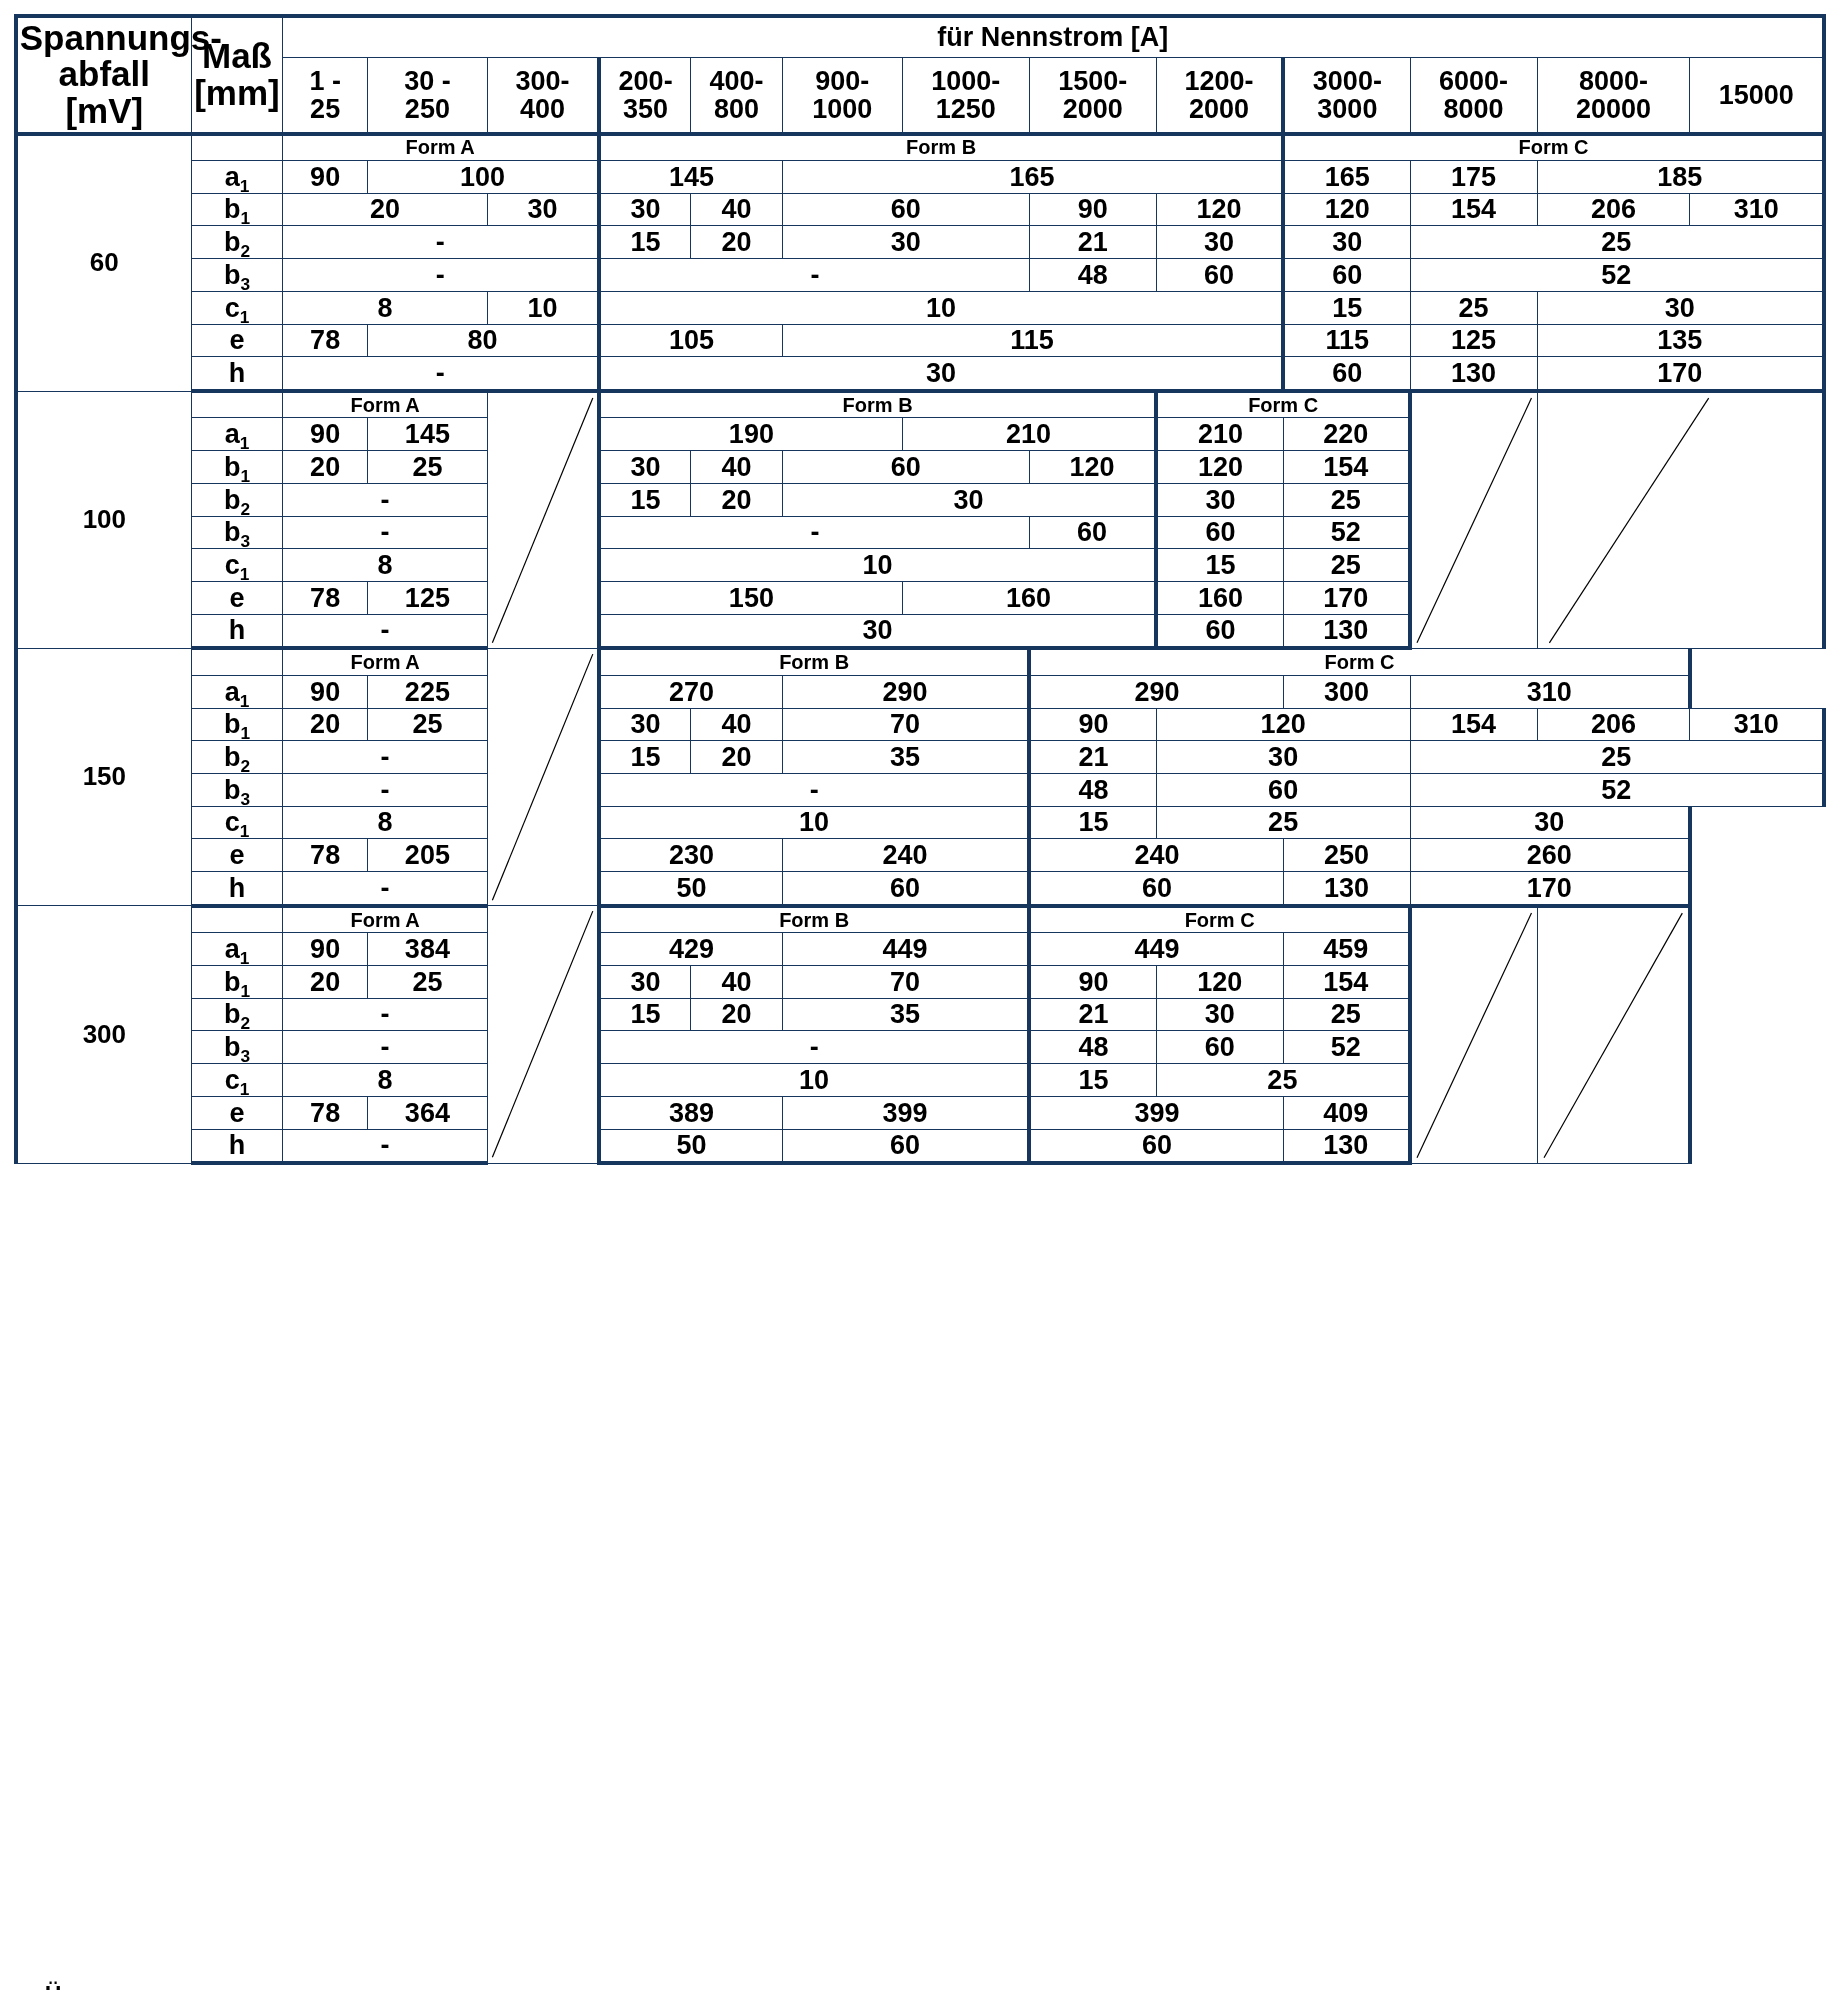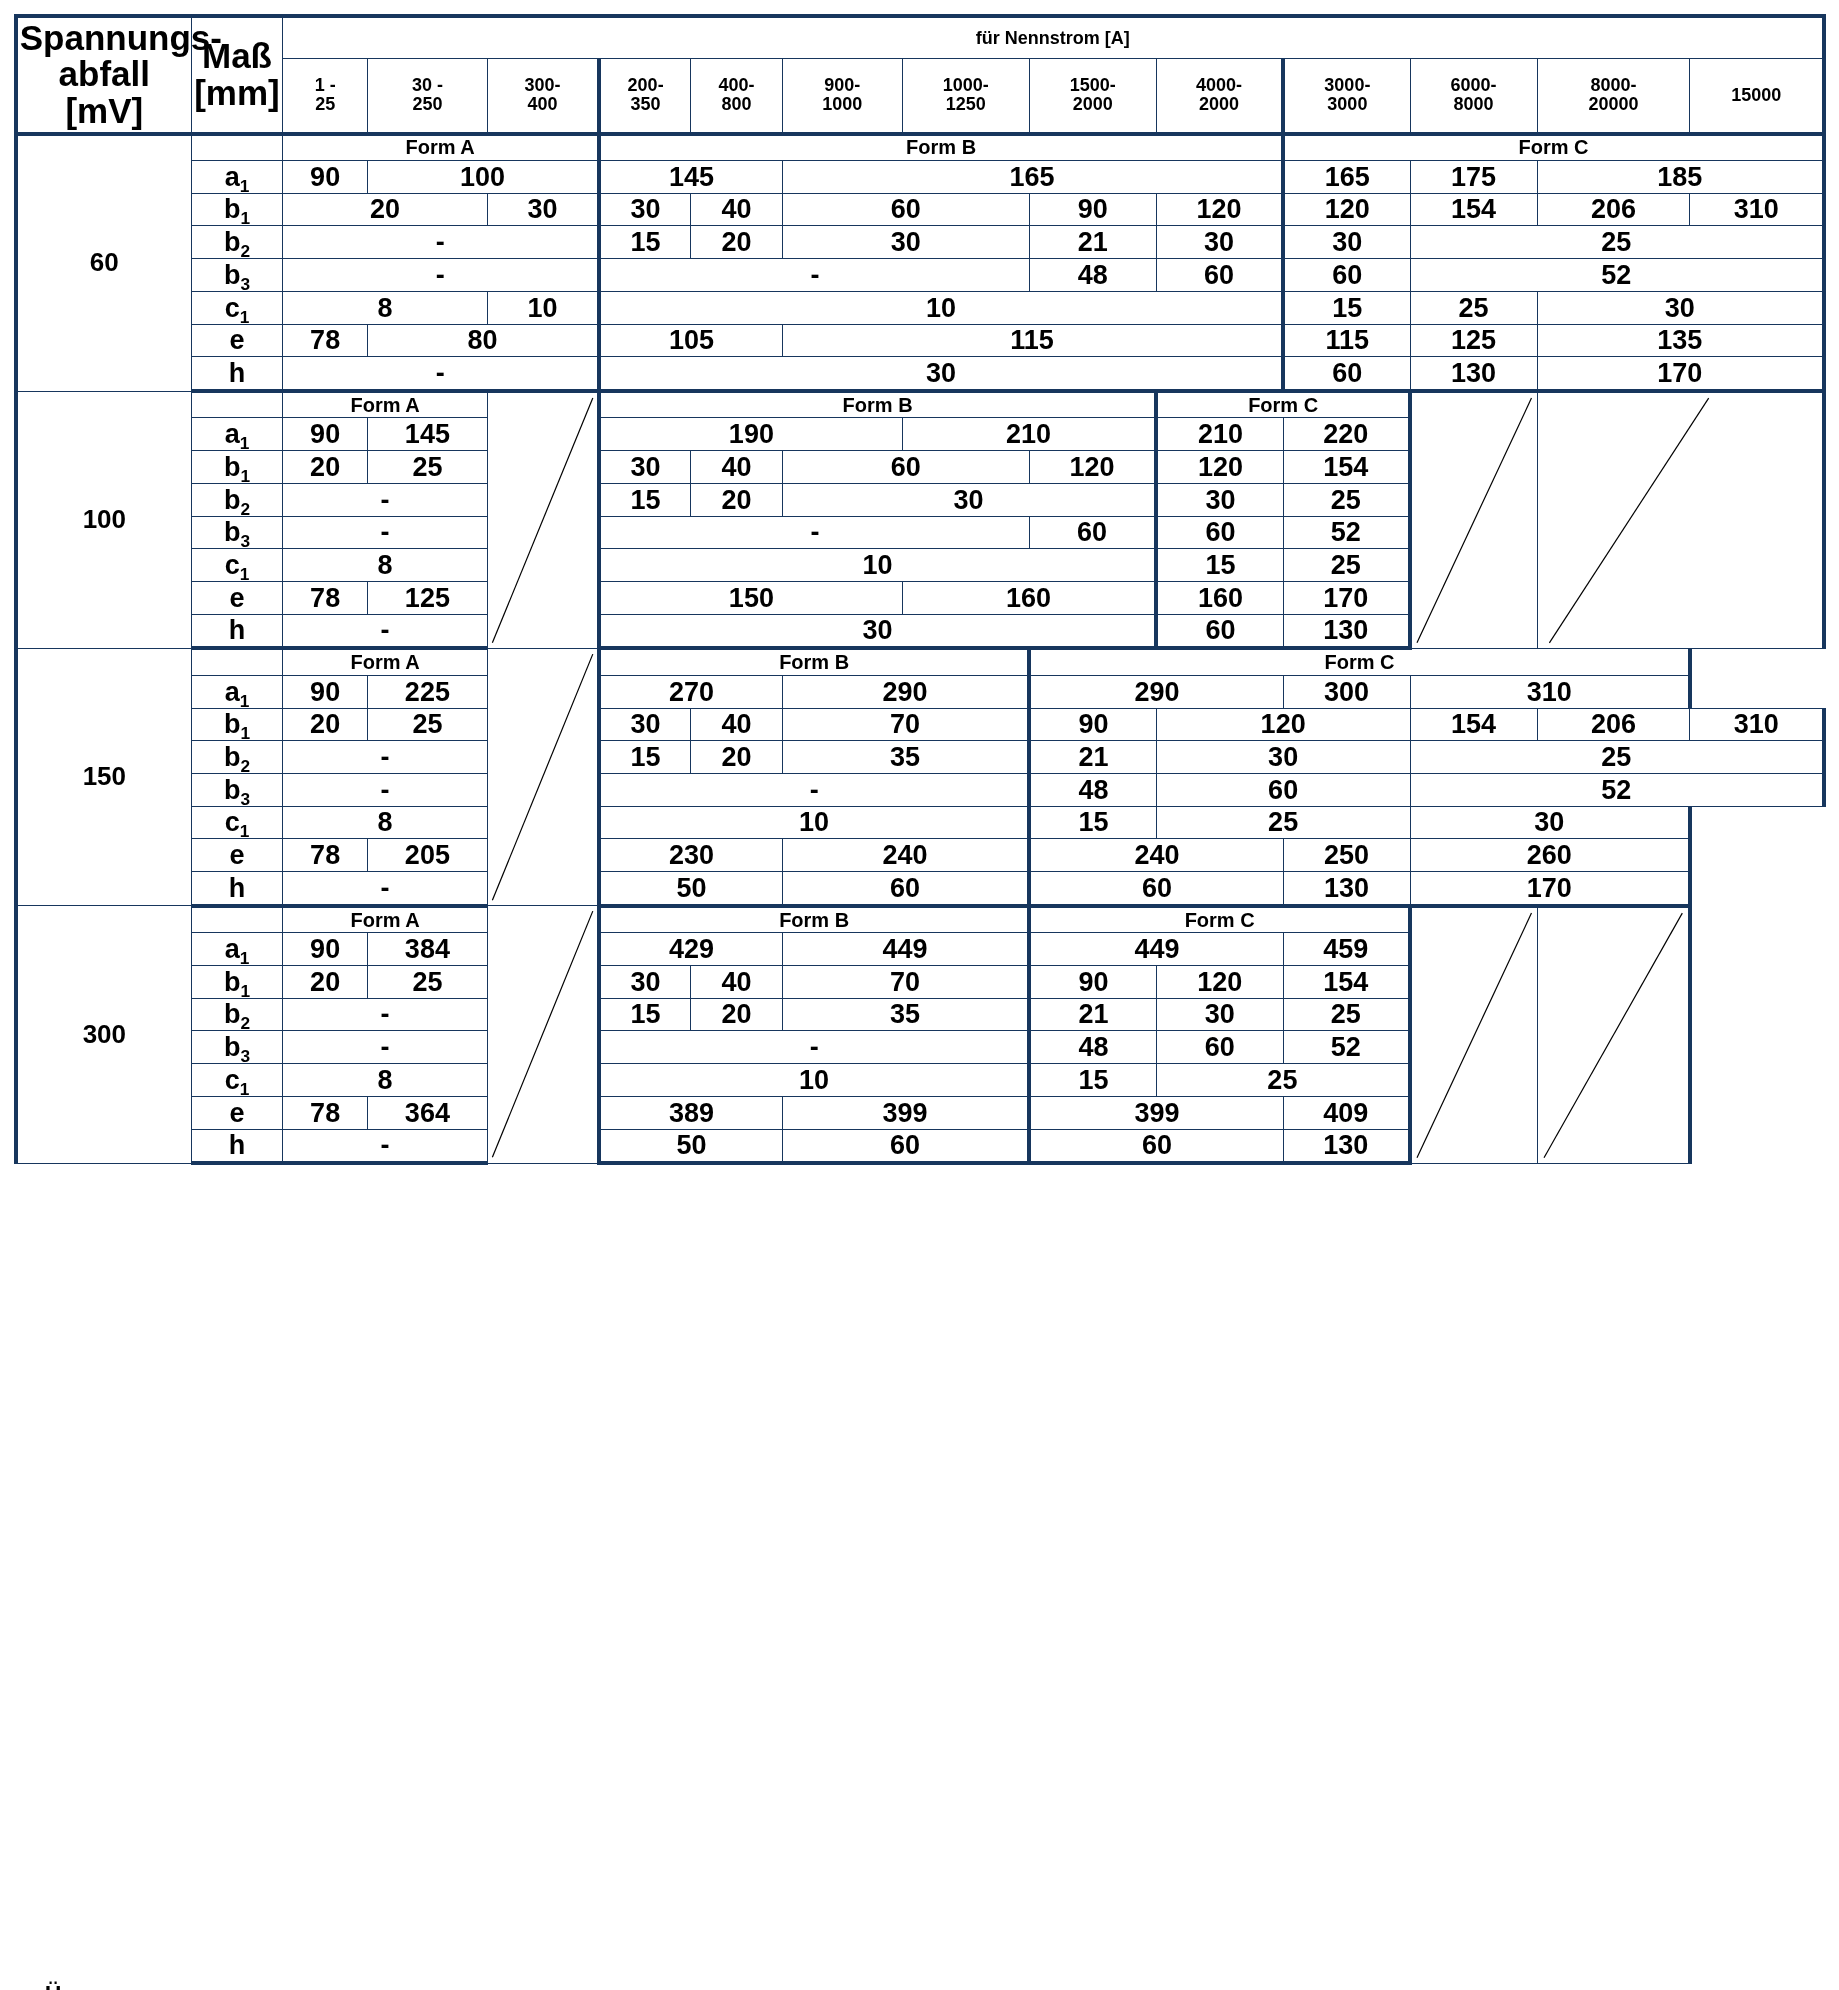--- a/index.html
+++ b/index.html
@@ -35,21 +35,21 @@
     font-weight: bold;
     color: #000;
     background: #fff;
   }
   
   .tb-thick-top { border-top: 4.3px solid #17365d !important; }
   .tb-thick-bottom { border-bottom: 4.3px solid #17365d !important; }
   .tb-thick-left { border-left: 4.3px solid #17365d !important; }
   .tb-thick-right { border-right: 4.3px solid #17365d !important; }
 
-  .hdr-cell { font-size: 18px; }
+  .hdr-cell { font-size: 27px; }
   .hdr-corner { font-size: 35px; line-height: 1.12; }
   .form-cell { font-size: 20px; }
   .dim-cell { font-size: 27px; margin-left: 16px; }
   .dim-cell sub { font-size: 17.3px; vertical-align: baseline; position: relative; top: 6px; }
   .val { font-size: 27px; }
 
   
   .diag {
     position: relative;
     padding: 0;
@@ -109,21 +109,21 @@
   </tr>
   <tr>
     <td class="hdr-cell"><span>1 -</span><br><span>25</span></td>
     <td class="hdr-cell"><span>30 -</span><br><span>250</span></td>
     <td class="hdr-cell tb-thick-right"><span>300-</span><br><span>400</span></td>
     <td class="hdr-cell"><span>200-</span><br><span>350</span></td>
     <td class="hdr-cell"><span>400-</span><br><span>800</span></td>
     <td class="hdr-cell"><span>900-</span><br><span>1000</span></td>
     <td class="hdr-cell"><span>1000-</span><br><span>1250</span></td>
     <td class="hdr-cell"><span>1500-</span><br><span>2000</span></td>
-    <td class="hdr-cell tb-thick-right"><span>4000-</span><br><span>2000</span></td>
+    <td class="hdr-cell tb-thick-right"><span>1200-</span><br><span>2000</span></td>
     <td class="hdr-cell"><span>3000-</span><br><span>3000</span></td>
     <td class="hdr-cell"><span>6000-</span><br><span>8000</span></td>
     <td class="hdr-cell"><span>8000-</span><br><span>20000</span></td>
     <td class="hdr-cell tb-thick-right"><span>15000</span></td>
   </tr>
 
   <tr>
     <td class="tb-thick-top tb-thick-left" rowspan="8">60</td>
     <td class="tb-thick-top"></td>
     <td class="form-cell tb-thick-top tb-thick-right" colspan="3">Form A</td>

